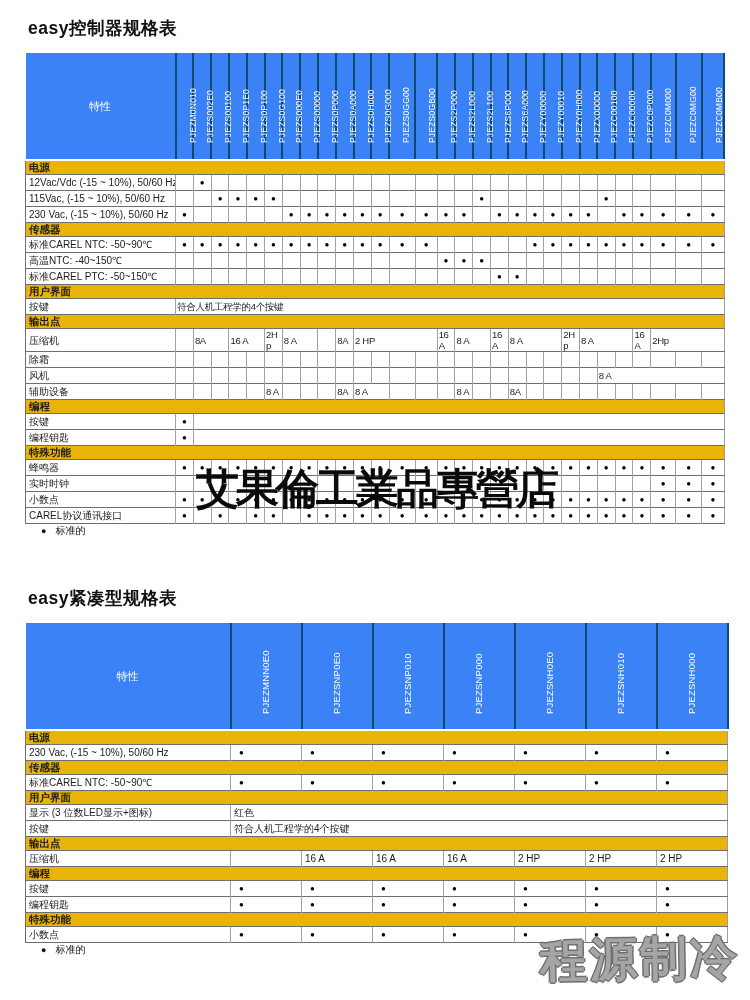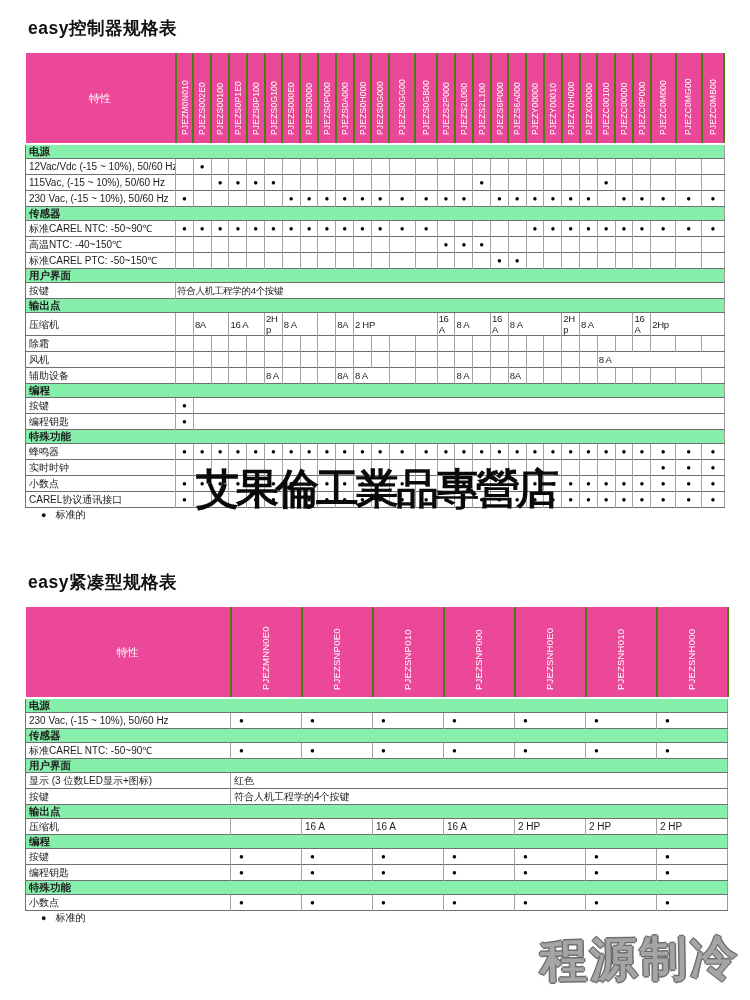--- a/index.html
+++ b/index.html
@@ -2,32 +2,32 @@
 <html><head>
 <meta charset="utf-8">
 <style>
   html,body{margin:0;padding:0;background:#ffffff;}
   .page{position:relative;width:750px;height:1000px;background:#ffffff;overflow:hidden;
         font-family:Liberation Sans, sans-serif;color:#1c1c1c;}
   .content{padding:16px 25px 0 25px;}
   .title{font-size:17.5px;font-weight:bold;color:#111;margin:0 0 0 3px;letter-spacing:0.5px;}
   .t{border-collapse:collapse;table-layout:fixed;width:700px;margin-top:13px;
      border-right:1px solid #9c9c9c;border-bottom:1px solid #6f6f6f;}
-  .t thead th{background:#ec4899;border-right:2px solid #4d7c0f;border-bottom:2px solid #fff;
-     height:82px;padding:4px;vertical-align:middle;font-weight:normal;}
+  .t thead th{background:#3b82f6;border-right:2px solid #0c4a6e;border-bottom:2px solid #fff;
+     height:82px;padding:12px;vertical-align:middle;font-weight:normal;}
   .t thead th.hlabel{color:#fff;font-size:11px;font-weight:normal;text-align:center;}
   .rot{display:block;writing-mode:vertical-rl;transform:rotate(180deg);margin:0 auto;
        height:74px;line-height:1;color:#fff;font-size:8.5px;letter-spacing:0.2px;
        white-space:nowrap;overflow:hidden;text-align:left;}
   .t2 .rot{font-size:9.5px;height:76px;}
   .t td{border-top:1px solid #6f6f6f;border-left:1px solid #a2a2a2;height:15px;
         padding:0 2px;font-size:10px;line-height:11px;vertical-align:middle;}
   .t2 td{height:15px;}
   .t td.lab{border-left:1px solid #6f6f6f;padding-left:3px;white-space:nowrap;overflow:hidden;margin-left:16px;}
-  .t td.sec{background:#86efac;font-weight:bold;font-size:10.5px;border-left:1px solid #6f6f6f;
+  .t td.sec{background:#eab308;font-weight:bold;font-size:10.5px;border-left:1px solid #6f6f6f;
             padding-left:3px;height:13px;}
   .t td.dc{text-align:center;font-size:8px;padding:0;color:#000;}
   .t2 td.dc{text-align:left;padding-left:8px;}
   .t td.vc{text-align:left;font-size:9.5px;letter-spacing:-0.3px;padding:0 1px;
            word-break:break-all;overflow:hidden;}
   .t2 td.vc{font-size:10px;letter-spacing:0;padding-left:3px;}
   tr.tall td{height:28px;}
   .legend{margin:0 0 0 16px;font-size:10px;color:#111;}
   .legend .ldot{font-size:9px;margin-right:9px;}
   .title2{margin-top:48px;}

